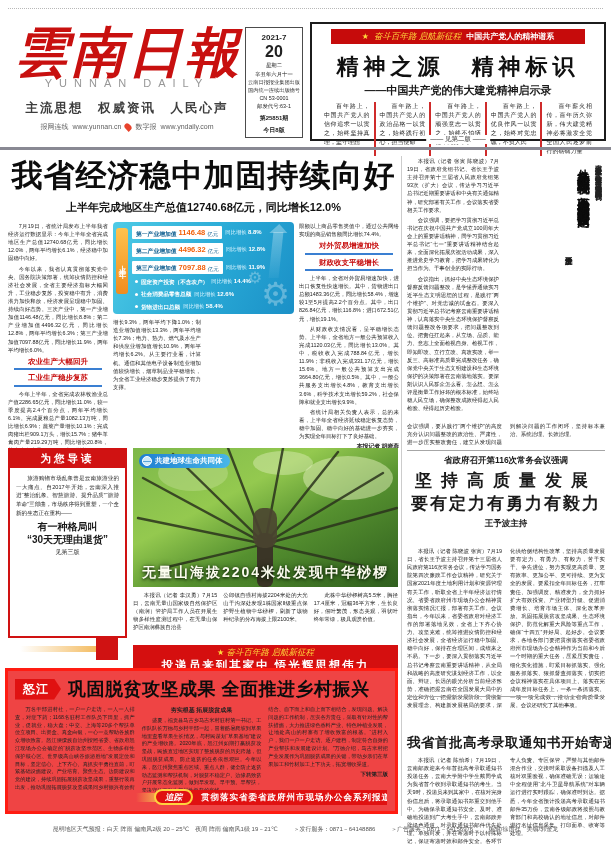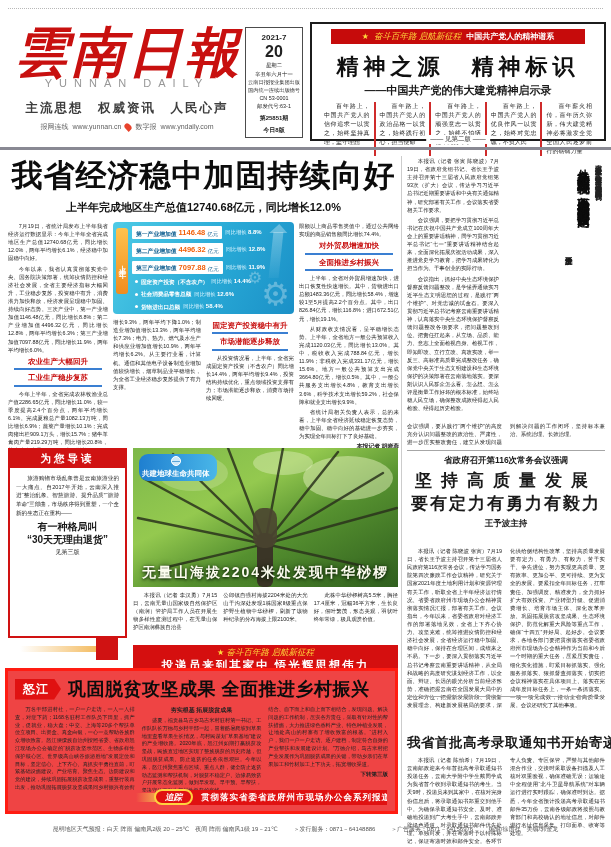--- a/index.html
+++ b/index.html
@@ -101,21 +101,21 @@
   .guide-item { padding:6px 6px 2px; }
   .gi-intro { font-size:5.6px; line-height:1.55; text-align:justify; text-indent:2em; color:#222; }
   .gi-head { text-align:center; font-size:10px; font-weight:900; margin-top:3px; line-height:1.3; }
   .gi-jump { text-align:center; font-size:6px; color:#333; margin-top:2px; }
   .goldstrip { position:absolute; left:20px; top:646px; width:88px; height:6px; background:linear-gradient(90deg,rgba(247,214,130,0),#f2b24a); }
   .redstub { position:absolute; left:96px; top:636px; width:22px; height:24px; background:#d01212; }
 
   
   .photo { position:absolute; left:133px; top:448px; width:265px; height:139px; overflow:hidden; background:#4e7f2e; }
   .photo svg { display:block; }
-  .pbadge { position:absolute; left:6px; top:6px; display:flex; align-items:center; gap:3px; background:linear-gradient(90deg,#1f7fd0,#49b6e8); border-radius:9px; padding:2px 7px 2px 3px;flex-direction:column; }
+  .pbadge { position:absolute; left:6px; top:6px; display:flex; align-items:center; gap:3px; background:linear-gradient(90deg,#1f7fd0,#49b6e8); border-radius:9px; padding:2px 7px 2px 3px; }
   .globe { width:10px; height:10px; border-radius:50%; background:#cde9f9; border:1px solid #fff; position:relative; overflow:hidden; }
   .globe::after { content:""; position:absolute; left:0; right:0; top:4px; border-top:1px solid #5aa4d8; }
   .pbadge .lbl { color:#fff; font-size:7.5px; font-weight:bold; white-space:nowrap; }
   .pcaption { position:absolute; left:0; right:0; bottom:5px; text-align:center; color:#fbfbee; font-size:14px; font-weight:900; letter-spacing:2px; text-shadow:0 1px 3px rgba(12,32,6,0.95), 0 0 6px rgba(12,32,6,0.7); white-space:nowrap; }
   .photocols { position:absolute; left:133px; top:591px; width:265px; height:50px; display:flex; gap:6px; font-size:5.4px; line-height:1.5; text-align:justify; overflow:hidden; color:#222; }
   .photocols div { flex:1; }
   .ind { text-indent:2em; }
 
   
   .cbanner { position:absolute; left:133px; top:645px; width:265px; height:27px; background:#d50f0f; color:#fff; text-align:center; padding-top:2px; }
@@ -248,31 +248,26 @@
           <div class="ibul">
             <span class="dot"></span>
               <span class="blabel">货物进出口总额</span>
             <span class="igrow"><span>同比增长</span> <b>58.4%</b></span>
           </div>
         </div>
         <div class="ecm-lower">
           <div class="eml">
             <p style="text-indent:0">增长9.3%，两年平均下降1.0%；制造业增加值增长13.3%，两年平均增长7.3%；电力、热力、燃气及水生产和供应业增加值增长10.9%，两年平均增长6.2%。从主要行业看，计算机、通信和其他电子设备制造业增加值较快增长，烟草制品业平稳增长，为全省工业经济稳步复苏提供了有力支撑。</p>
           </div>
-          <div class="emr">
-            <div class="redsub">固定资产投资稳中有升</div>
-            <div class="redsub">市场潜能逐步释放</div>
-            <p>从投资情况看，上半年，全省完成固定资产投资（不含农户）同比增长14.4%，两年平均增长9.4%，投资结构持续优化，重点领域投资支撑有力；市场潜能逐步释放，消费市场持续回暖。</p>
-          </div>
         </div>
       </div>
       <div class="ecol ec3">
         <p style="text-indent:0">限额以上商品零售类值中，通过公共网络实现的商品销售额同比增长74.4%。</p>
         <div class="redsub">对外贸易增速加快</div>
-        <div class="redsub">全面推进乡村振兴</div>
+        <div class="redsub">财政收支平稳增长</div>
         <p>上半年，全省对外贸易增速加快，进出口恢复性快速增长。其中，货物进出口总额1483.36亿元，同比增长58.4%，增速较1至5月提高2.2个百分点。其中，出口826.84亿元，增长116.8%；进口672.51亿元，增长19.1%。</p>
         <p>从财政收支情况看，呈平稳增长态势。上半年，全省地方一般公共预算收入完成1120.03亿元，同比增长13.0%。其中，税收收入完成788.84亿元，增长11.9%；非税收入完成331.17亿元，增长15.6%。地方一般公共预算支出完成3664.80亿元，增长0.5%。其中，一般公共服务支出增长4.8%，教育支出增长3.6%，科学技术支出增长59.2%，社会保障和就业支出增长9.9%。</p>
         <p>省统计局相关负责人表示，总的来看，上半年全省经济延续稳定恢复态势，稳中加固、稳中向好的基础进一步夯实，为实现全年目标打下了良好基础。</p>
         <div class="byline">本报记者 胡晓蓉</div>
       </div>
     </div>
   </section>
 
   <div class="vrule"></div>
 

